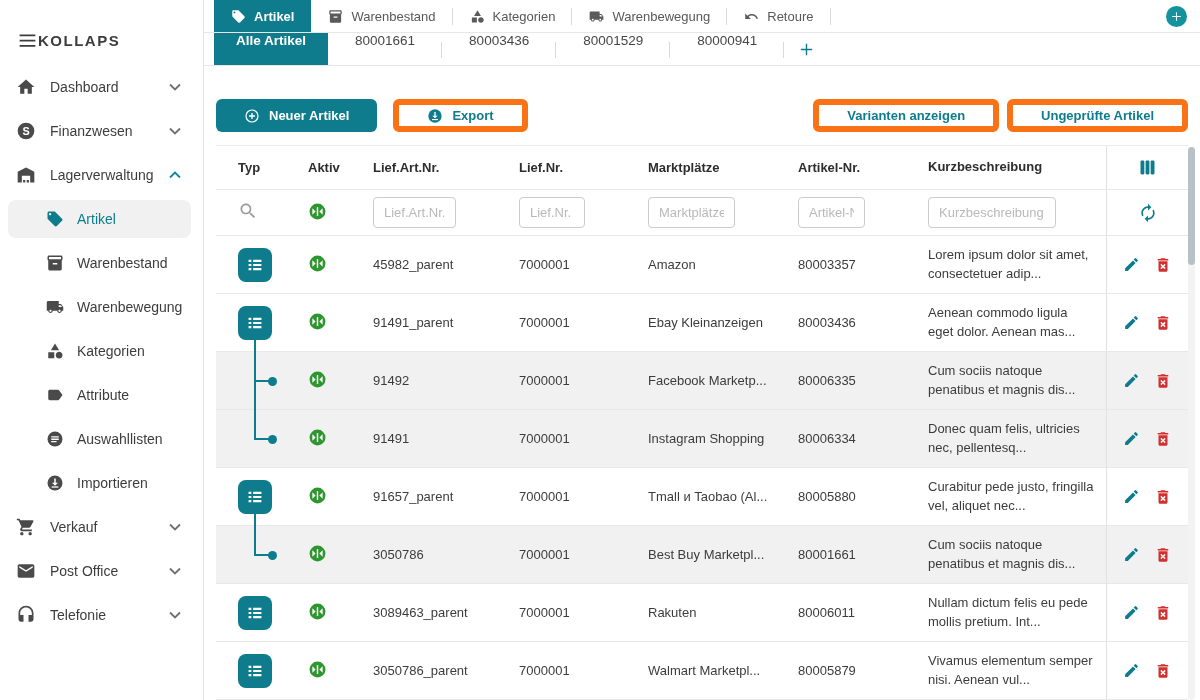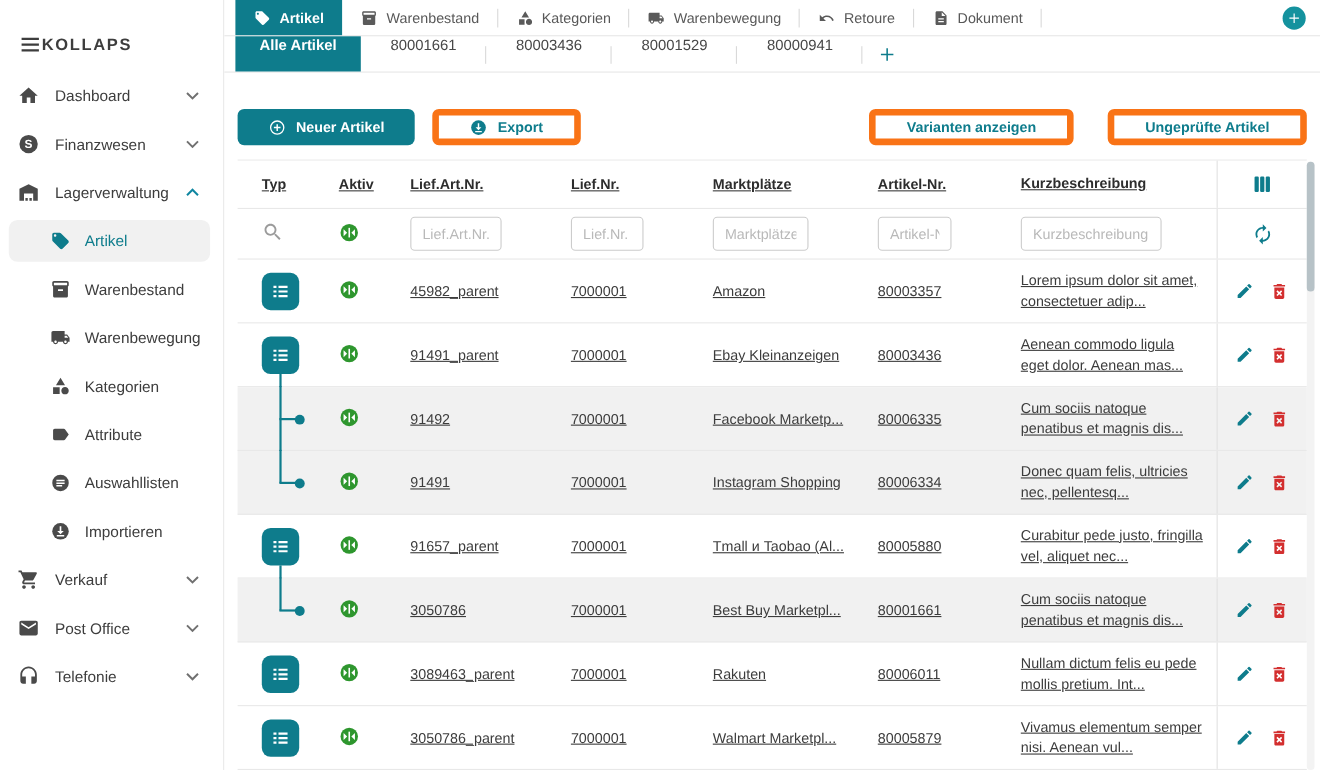--- a/index.html
+++ b/index.html
@@ -52,24 +52,24 @@
   
   .content { flex:1; padding:0 12px; position:relative; }
   .toolbar { display:flex; align-items:center; gap:16px; margin-top:33px; }
   .btn { display:flex; align-items:center; gap:9px; height:33px; padding:0 28px;
     border-radius:6px; font-size:13px; font-weight:bold; cursor:pointer; border:none;
     font-family:"Liberation Sans", sans-serif; }
   .btn-primary { background:#0e7c8c; color:#fff; }
   .btn-primary svg { width:16px; height:16px; color:#fff; }
   .btn-outline { background:#fff; color:#0e7c8c; border:6px solid #f97316; }
   .btn-outline svg { width:16px; height:16px; color:#0e7c8c; }
-  .toolbar-right { margin-left:auto; display:flex; gap:31px; }
+  .toolbar-right { margin-left:auto; display:flex; gap:8px; }
 
   
-  .table { margin-top:13px; font-size:13px;text-decoration:underline; }
+  .table { margin-top:13px; font-size:13px; }
   .trow { display:flex; align-items:center; border-bottom:1px solid #e8e8e8; position:relative; }
   .thead { height:45px; font-weight:bold; color:#2d2d2d; border-top:1px solid #ececec; }
   .tfilter { height:46px; }
   .tr { height:58px; }
   .tr.shaded { background:#f1f1f1; }
   .cell { padding-left:25px; }
   .c-typ { width:67px; padding-left:22px; }
   .c-aktiv { width:65px; }
   .c-liefart { width:146px; }
   .c-liefnr { width:129px; }
@@ -341,26 +341,20 @@
             <use href="#i-truck"></use>
           </svg>
         <span>Warenbewegung</span>
       </div>
       <div class="tab">
         <svg>
             <use href="#i-return"></use>
           </svg>
         <span>Retoure</span>
       </div>
-      <div class="tab">
-        <svg>
-            <use href="#i-doc"></use>
-          </svg>
-        <span>Dokument</span>
-      </div>
       <div class="round-add">
         <svg>
             <use href="#i-plus"></use>
           </svg>
       </div>
     </div>
 
     <div class="tabbar">
       <div class="subtab active">
         <span>Alle Artikel</span>

